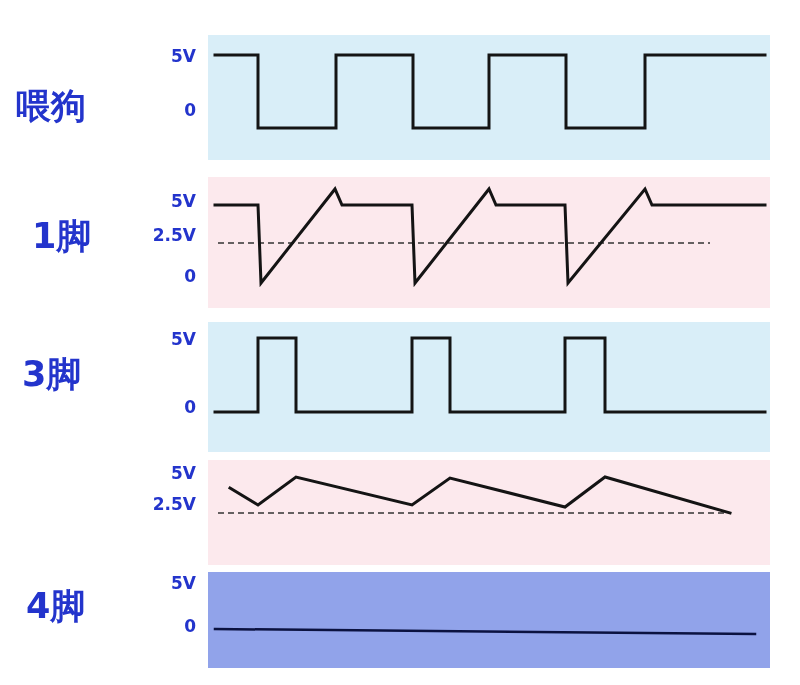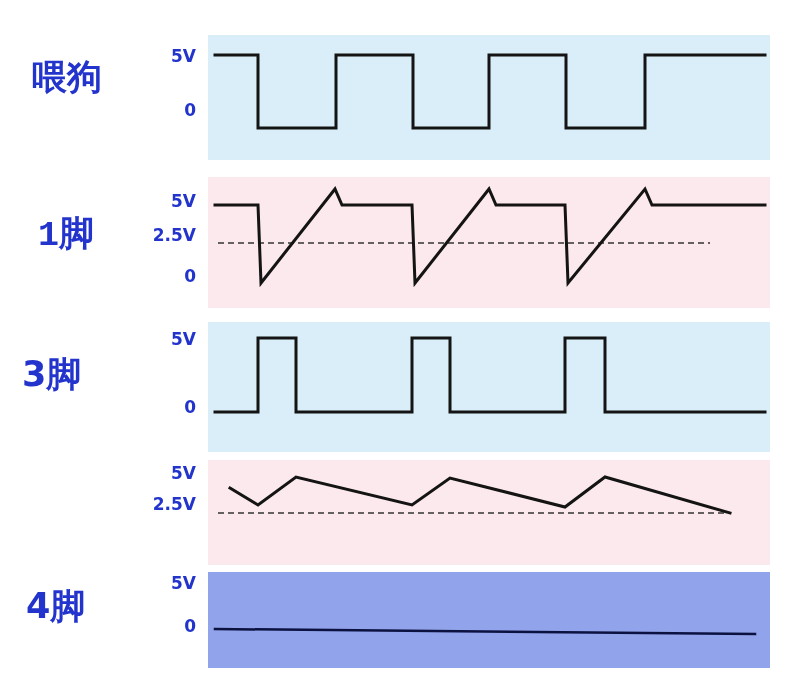--- a/index.html
+++ b/index.html
@@ -14,22 +14,22 @@
     overflow:hidden;
   }
   .rowlabel{
     position:absolute;
     color:var(--blue);
     font-size:35px;
     font-weight:bold;
     white-space:nowrap;
     line-height:1.2;
   }
-  #rl0{left:16px;top:56px;margin-left:16px;}
-  #rl1{left:38px;top:215px;font-family:Liberation Mono, monospace;}
+  #rl0{left:16px;top:85px;}
+  #rl1{left:32px;top:215px;}
   #rl2{left:22px;top:353px;text-align:right;}
   #rl3{left:22px;top:475px;}
   #rl4{left:26px;top:585px;}
   .tick{
     position:absolute;
     left:0;width:196px;
     text-align:right;
     color:var(--blue);
     font-size:17px;
     font-weight:bold;

